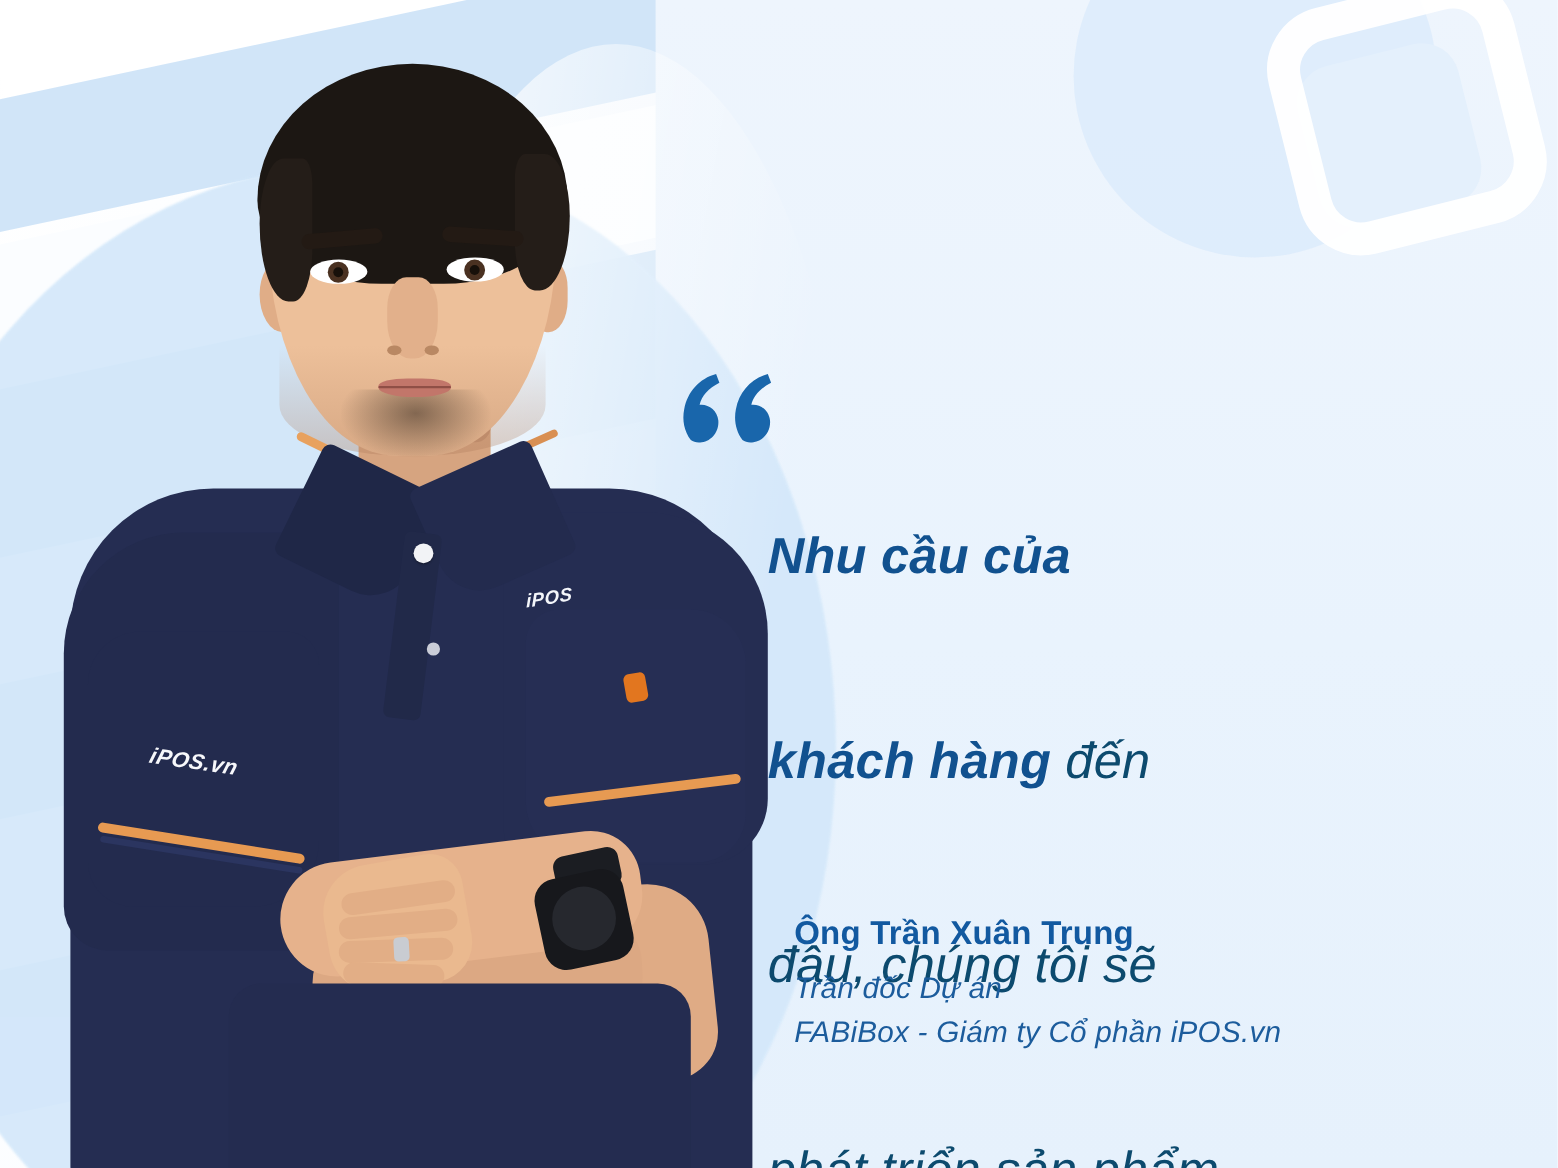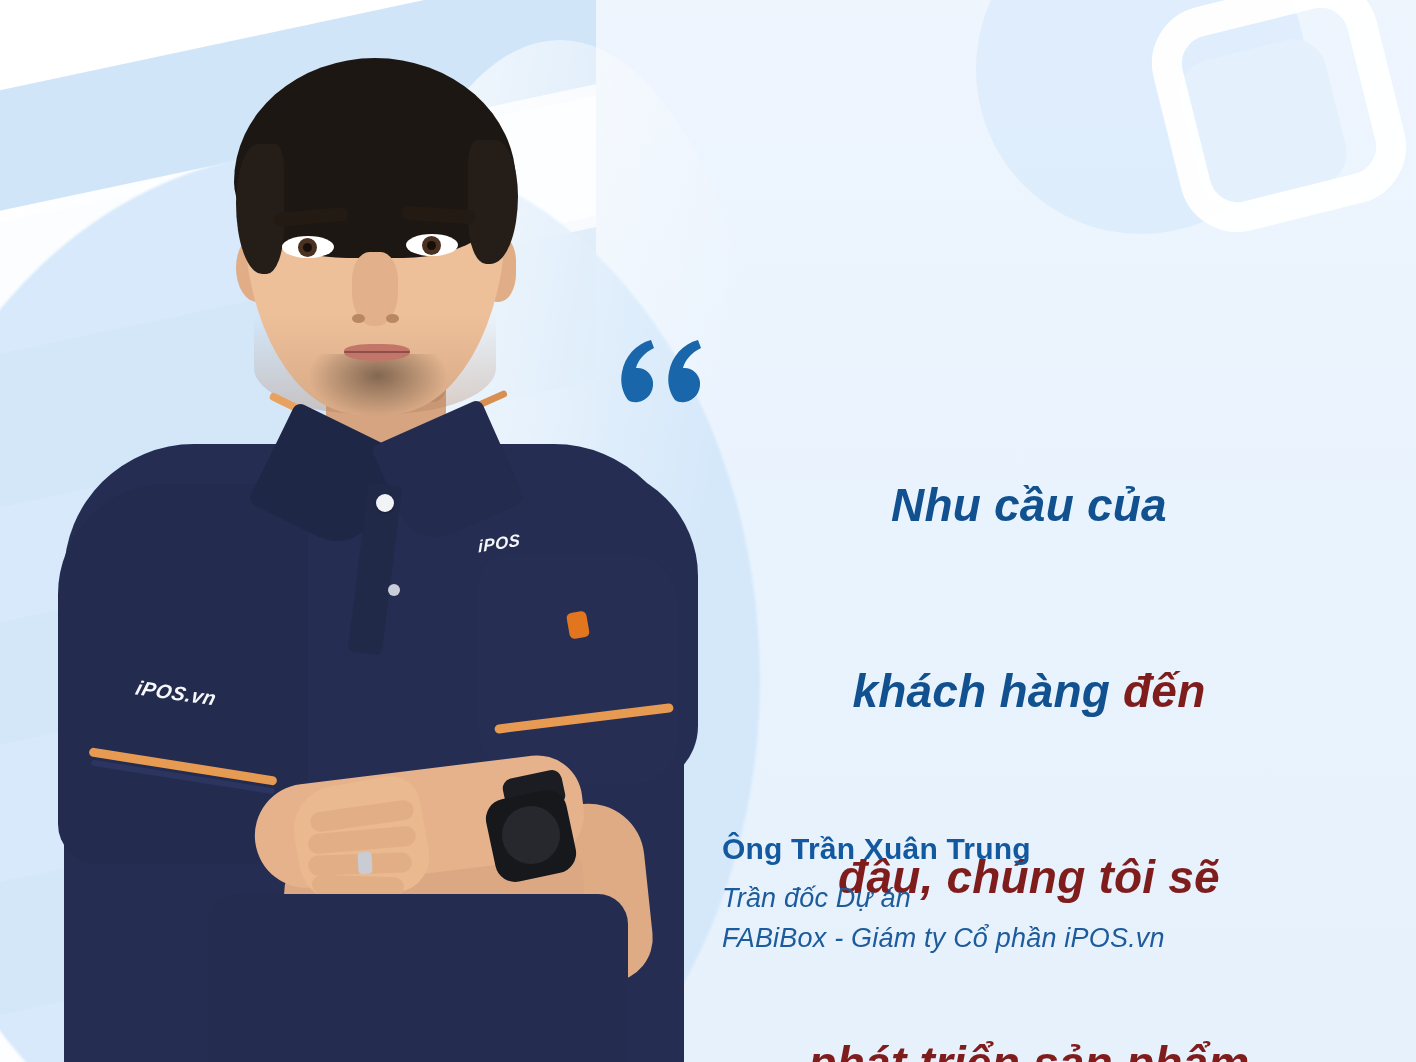--- a/index.html
+++ b/index.html
@@ -272,24 +272,24 @@
     background:#242c50; border-radius:30px 30px 10px 10px;
   }
 
   
   #quote-block { position:absolute; left:620px; top:338px; width:740px; }
   .qmarks {
     display:block; width:96px; height:68px; margin-bottom:6px;
   }
   .quote-line {
     font-size:46px; line-height:62px; color:#1a5a9c;
-    font-style:italic; letter-spacing:.2px; white-space:pre;text-align:center;
+    font-style:italic; letter-spacing:.2px; white-space:pre;
   }
   .q-strong { font-weight:bold; color:#11518f; }
-  .q-light  { font-weight:700; color:#7f1d1d; }
+  .q-light  { font-weight:400; color:#0c4a6e; }
 
   
   #attribution { position:absolute; left:722px; top:820px; width:680px; }
   .attr-name {
     font-size:30px; font-weight:bold; color:#1259a0; line-height:58px;
     letter-spacing:.2px;
   }
   .attr-role {
     font-size:27px; font-style:italic; font-weight:300;
     color:#1c5c9c; line-height:40px; letter-spacing:.2px;

